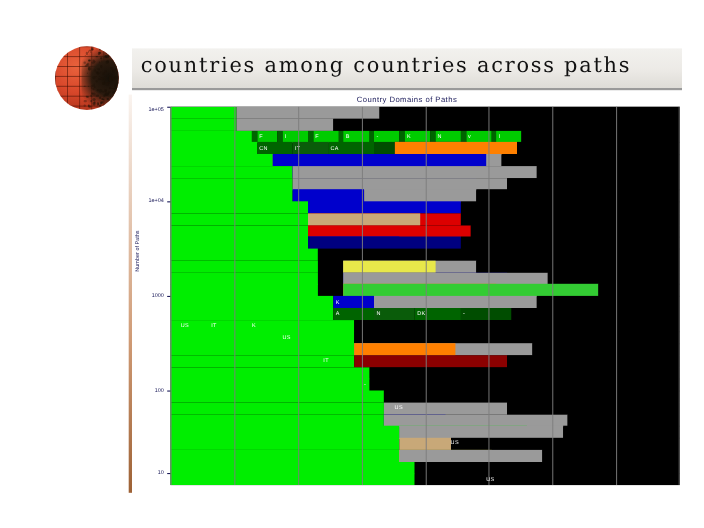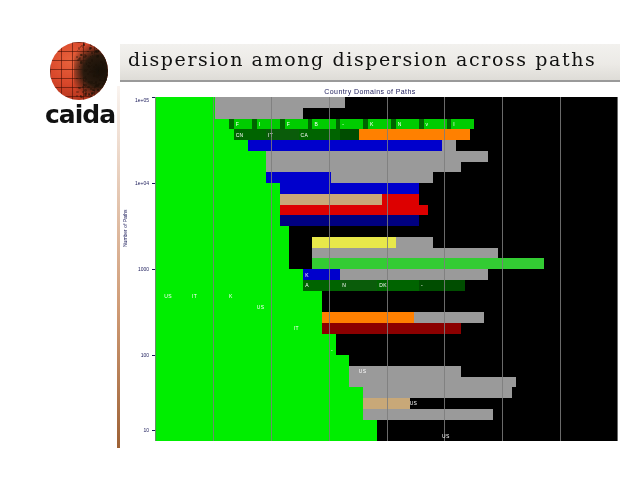--- a/index.html
+++ b/index.html
@@ -261,25 +261,24 @@
         <div class="speck" style="left: 37.8px; top: 23.1px; width: 1.3px; height: 1.3px; opacity: 0.56;"></div>
         <div class="speck" style="left: 31.3px; top: 3.1px; width: 2px; height: 2px; opacity: 0.44;"></div>
         <div class="speck" style="left: 38.8px; top: 5.3px; width: 2.3px; height: 2.3px; opacity: 0.58;"></div>
         <div class="speck" style="left: 39.7px; top: 26.5px; width: 1.2px; height: 1.2px; opacity: 0.59;"></div>
         <div class="speck" style="left: 54.6px; top: 15.9px; width: 1.6px; height: 1.6px; opacity: 0.85;"></div>
         <div class="speck" style="left: 30.1px; top: 11.8px; width: 1.9px; height: 1.9px; opacity: 0.42;"></div>
         <div class="speck" style="left: 32.8px; top: 35.2px; width: 2.2px; height: 2.2px; opacity: 0.47;"></div>
         <div class="speck" style="left: 51.6px; top: 45.5px; width: 2px; height: 2px; opacity: 0.8;"></div>
         <div class="speck" style="left: 55.5px; top: 39.7px; width: 1.2px; height: 1.2px; opacity: 0.87;"></div>
       </div>
-    <div id="logo-text">caida</div>
   </div>
 
   <div id="title-banner">
-    <div id="slide-title">dispersion among dispersion across paths</div>
+    <div id="slide-title">countries among countries across paths</div>
   </div>
 
   <div id="left-rule"></div>
 
   <div id="chart-wrap">
     <div id="chart-title">Country Domains of Paths</div>
     <div id="yaxis">
       <div id="ylabel">Number of Paths</div>
     <div class="ytick" style="top: 0px; right: 6px;">1e+05</div>
         <div class="ytick-mark" style="top: 0px;"></div>

